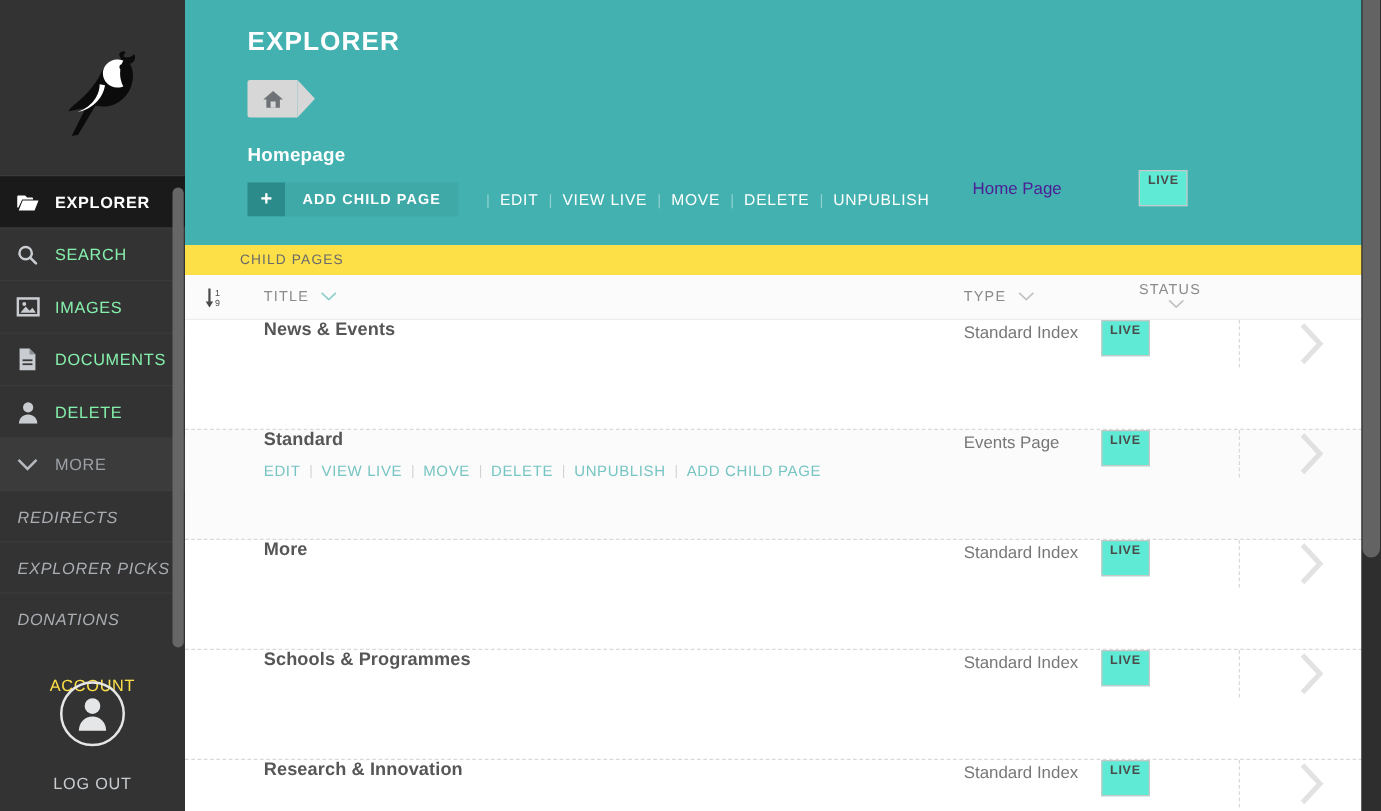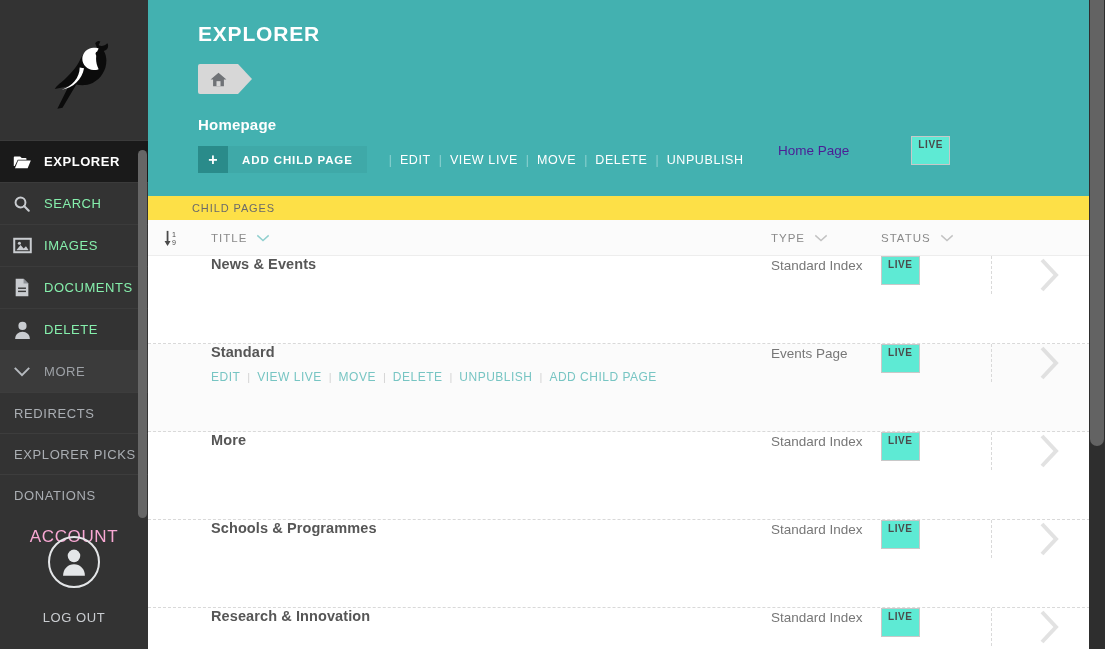--- a/index.html
+++ b/index.html
@@ -55,34 +55,36 @@
   .nav-sub {
     height: 41px;
     display:flex; align-items:center;
     padding-left: 14px;
     color: #aaaeb3;
     font-size: 13px;
     letter-spacing: 0.6px;
     border-top: 1px solid #3d3d3d;
     background: #333333;
     cursor: pointer;
+    font-style: italic;
   }
 
   .account-block {
     position: relative;
     padding-top: 12px;
     background: #333333;
     text-align: center;
   }
   .account-label {
-    color: #f9a8d4;
-    font-size: 17px;
+    color: #fde047;
+    font-size: 13px;
     letter-spacing: 0.6px;
     position: relative;
     z-index: 1;
+    margin-top: 14px;
   }
   .avatar {
     width: 52px; height: 52px;
     border: 2px solid #e4e6e8;
     border-radius: 50%;
     margin: -11px auto 0;
     display:flex; align-items:center; justify-content:center;
     position: relative; z-index: 2;
     background: transparent;
   }
@@ -230,21 +232,21 @@
   .th {
     color: #8a8a8a;
     font-size: 11.5px;
     letter-spacing: 1px;
     display: flex; align-items: center;
   }
   .th .chev { margin-left: 9px; }
   .col-sort { width: 48px; display:flex; justify-content:center; align-items:center; }
   .col-title { width: 575px; padding-left: 15px; }
   .col-type  { width: 110px; }
-  .col-status{ width: 110px; }
+  .col-status{ width: 110px; flex-direction: column; }
   .col-arrow { flex: 1; }
 
   .row {
     display: flex;
     align-items: flex-start;
     border-bottom: 1px dashed #d9d9d9;
     min-height: 88px;
     position: relative;
   }
   .row.hovered { background: #fbfbfb; }

